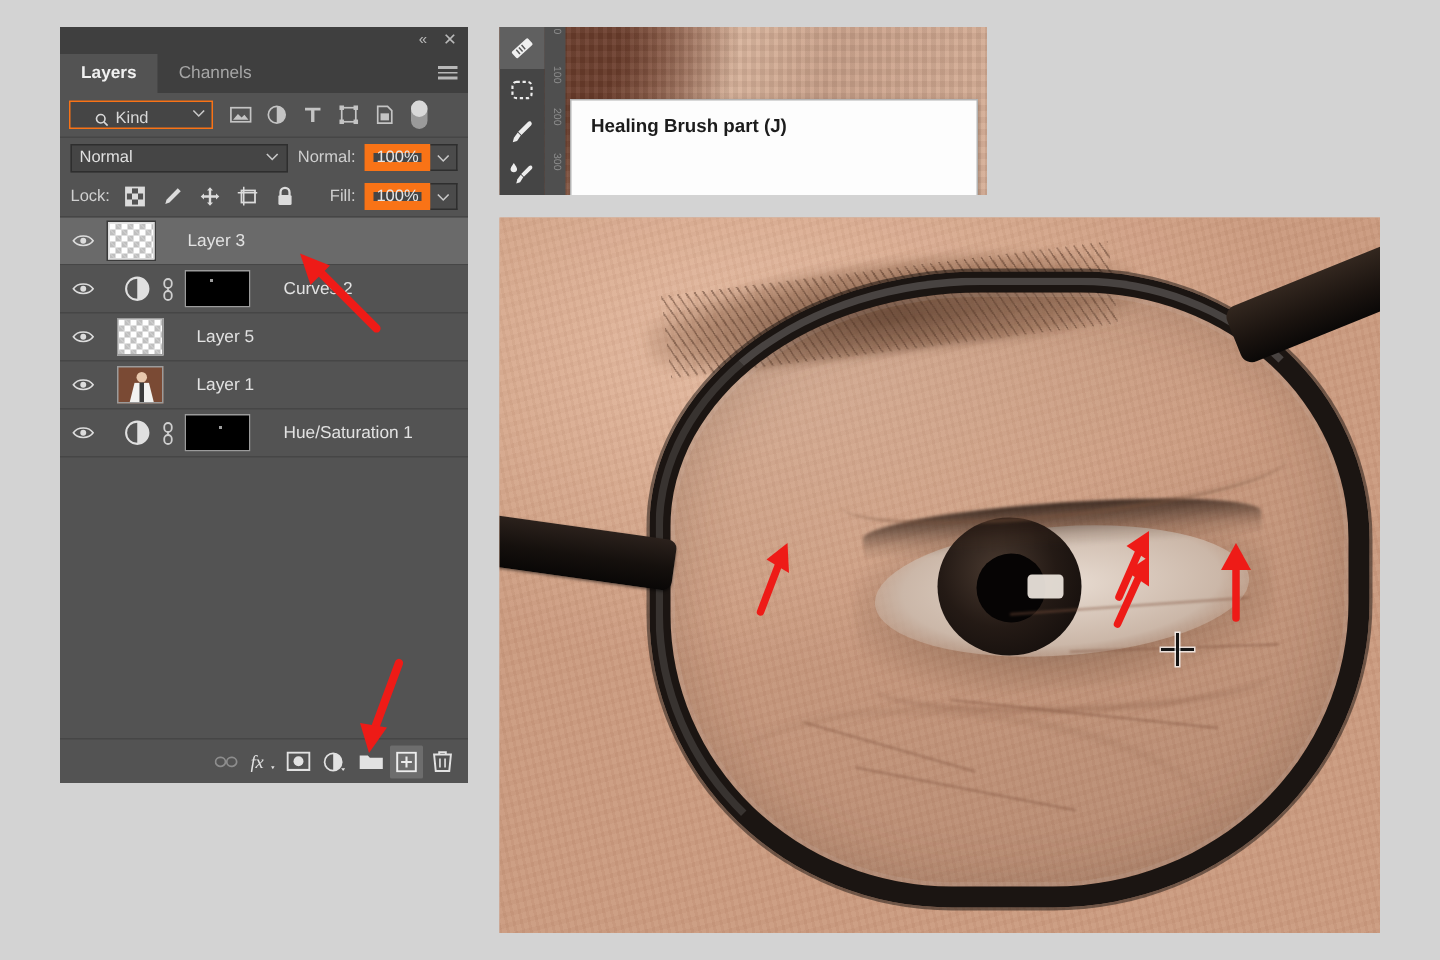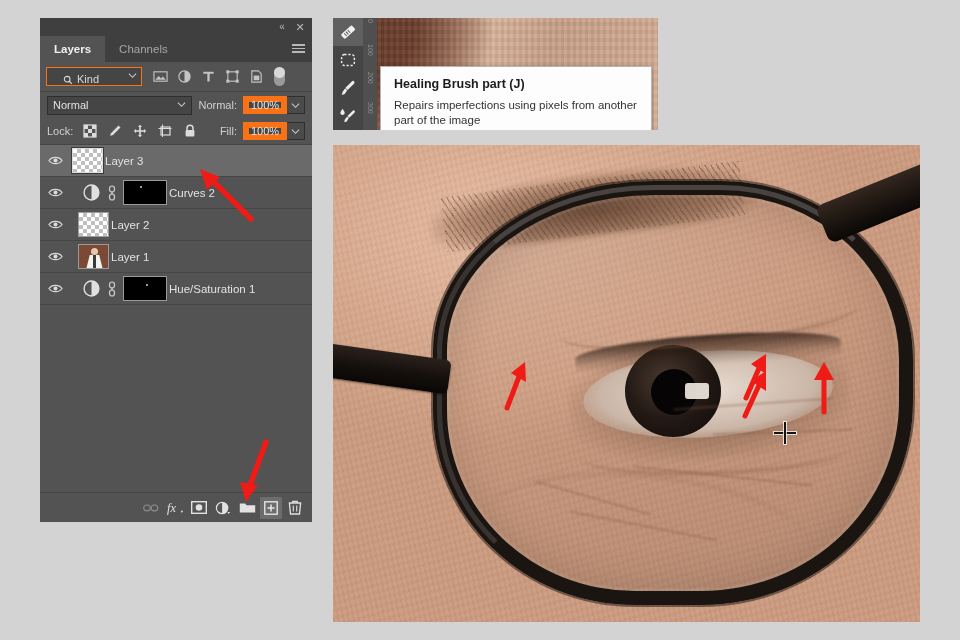--- a/index.html
+++ b/index.html
@@ -118,21 +118,21 @@
   }
   .thumb.photo{ background:#7a4a34; }
   .ph-head{ position:absolute; left:12px; top:3px; width:7px; height:7px; border-radius:50%; background:#e8c8ad; }
   .ph-body{ position:absolute; left:7px; top:10px; width:17px; height:15px; background:#f2f2f0;
             clip-path:polygon(22% 0,78% 0,100% 100%,0 100%); }
   .ph-tie{ position:absolute; left:14px; top:10px; width:3px; height:13px; background:#3a3a3a; }
   .thumb-mask{ width:44px; height:25px; background:#000; border:1px solid #9b9b9b; flex:0 0 auto; position:relative; }
   .mask-dot{ position:absolute; width:2px; height:2px; background:#9e9e9e; left:16px; top:5px; }
   .adj-icon{ width:17px; height:17px; flex:0 0 auto; margin-left:13px; }
   .link-icon{ width:12px; height:16px; flex:0 0 auto; margin:0 5px 0 6px; }
-  .layer-name{ margin-left:2px; font-size:11.5px; color:#e2e2e2; white-space:nowrap; }
+  .layer-name{ margin-left:22px; font-size:11.5px; color:#e2e2e2; white-space:nowrap; }
   .lock-badge{ margin-left:auto; width:12px; height:13px; opacity:.85; }
   .thumb-wrap{ margin-left:2px; display:flex; align-items:center; }
 
   .panel-footer{
     height:30px; background:#535353; border-top:1px solid #464646;
     display:flex; align-items:center; justify-content:flex-end;
     padding-right:6px; gap:2px; flex:0 0 auto;
   }
   .foot-btn{
     width:22px; height:22px; display:flex; align-items:center; justify-content:center;
@@ -464,21 +464,21 @@
     <div class="layer-row">
       <div class="eye-cell">
         <svg width="15" height="11" viewBox="0 0 16 11">
           <path d="M1 5.5 C4 1 12 1 15 5.5 C12 10 4 10 1 5.5 Z" fill="none" stroke="#dcdcdc" stroke-width="1.2"></path>
           <circle cx="8" cy="5.5" r="2.1" fill="#dcdcdc"></circle>
         </svg>
       </div>
       <div class="thumb-wrap" style="margin-left:8px;">
         <div class="thumb trans"></div>
       </div>
-      <span class="layer-name">Layer 2</span>
+      <span class="layer-name">Layer 5</span>
     </div>
 
     <div class="layer-row">
       <div class="eye-cell">
         <svg width="15" height="11" viewBox="0 0 16 11">
           <path d="M1 5.5 C4 1 12 1 15 5.5 C12 10 4 10 1 5.5 Z" fill="none" stroke="#dcdcdc" stroke-width="1.2"></path>
           <circle cx="8" cy="5.5" r="2.1" fill="#dcdcdc"></circle>
         </svg>
       </div>
       <div class="thumb-wrap" style="margin-left:8px;">
@@ -602,21 +602,20 @@
 
   <div class="ruler-strip">
     <span style="top:1px;">0</span>
     <span style="top:26px;">100</span>
     <span style="top:54px;">200</span>
     <span style="top:84px;">300</span>
   </div>
 
   <div class="tooltip">
     <div class="tooltip-title">Healing Brush part (J)</div>
-    <div class="tooltip-desc">Repairs imperfections using pixels from another part of the image</div>
   </div>
 </div>
 
 <div id="canvas-image">
   <div class="skin"></div>
   <div class="skin-tex"></div>
   <div class="brow"></div>
   <div class="brow-hairs"></div>
 
   <div class="lens"></div>

